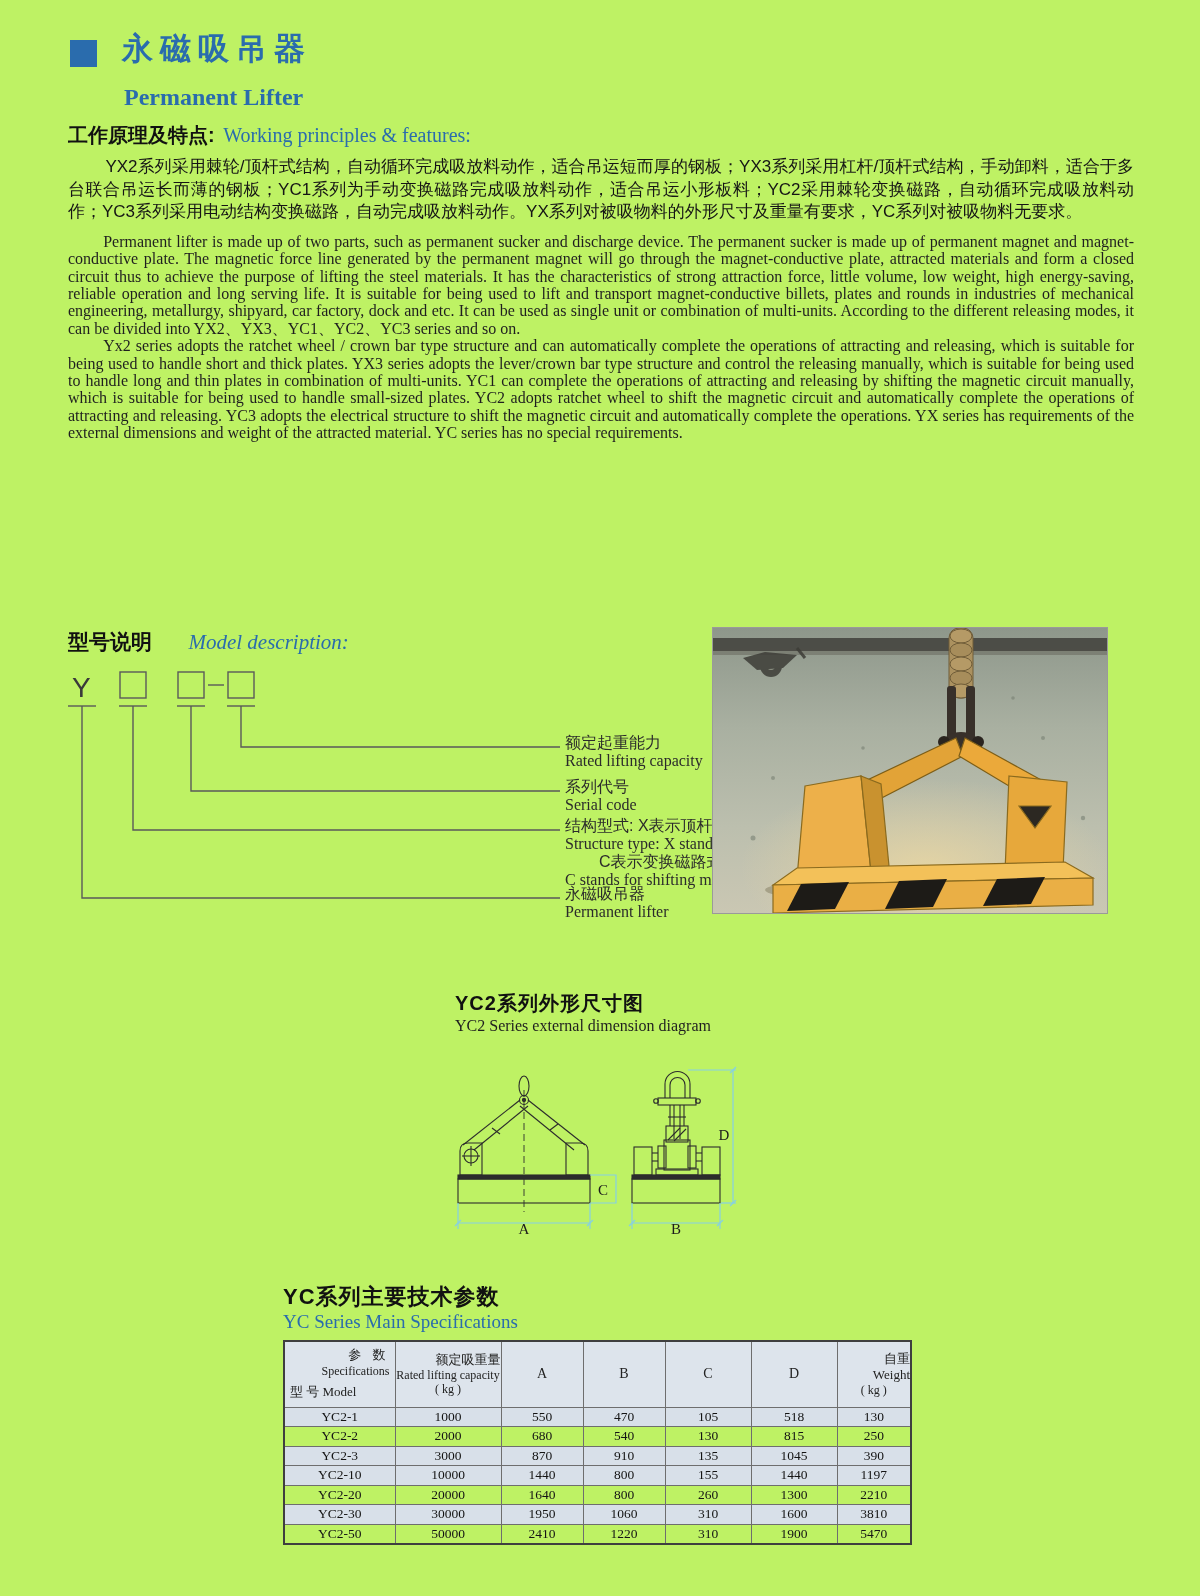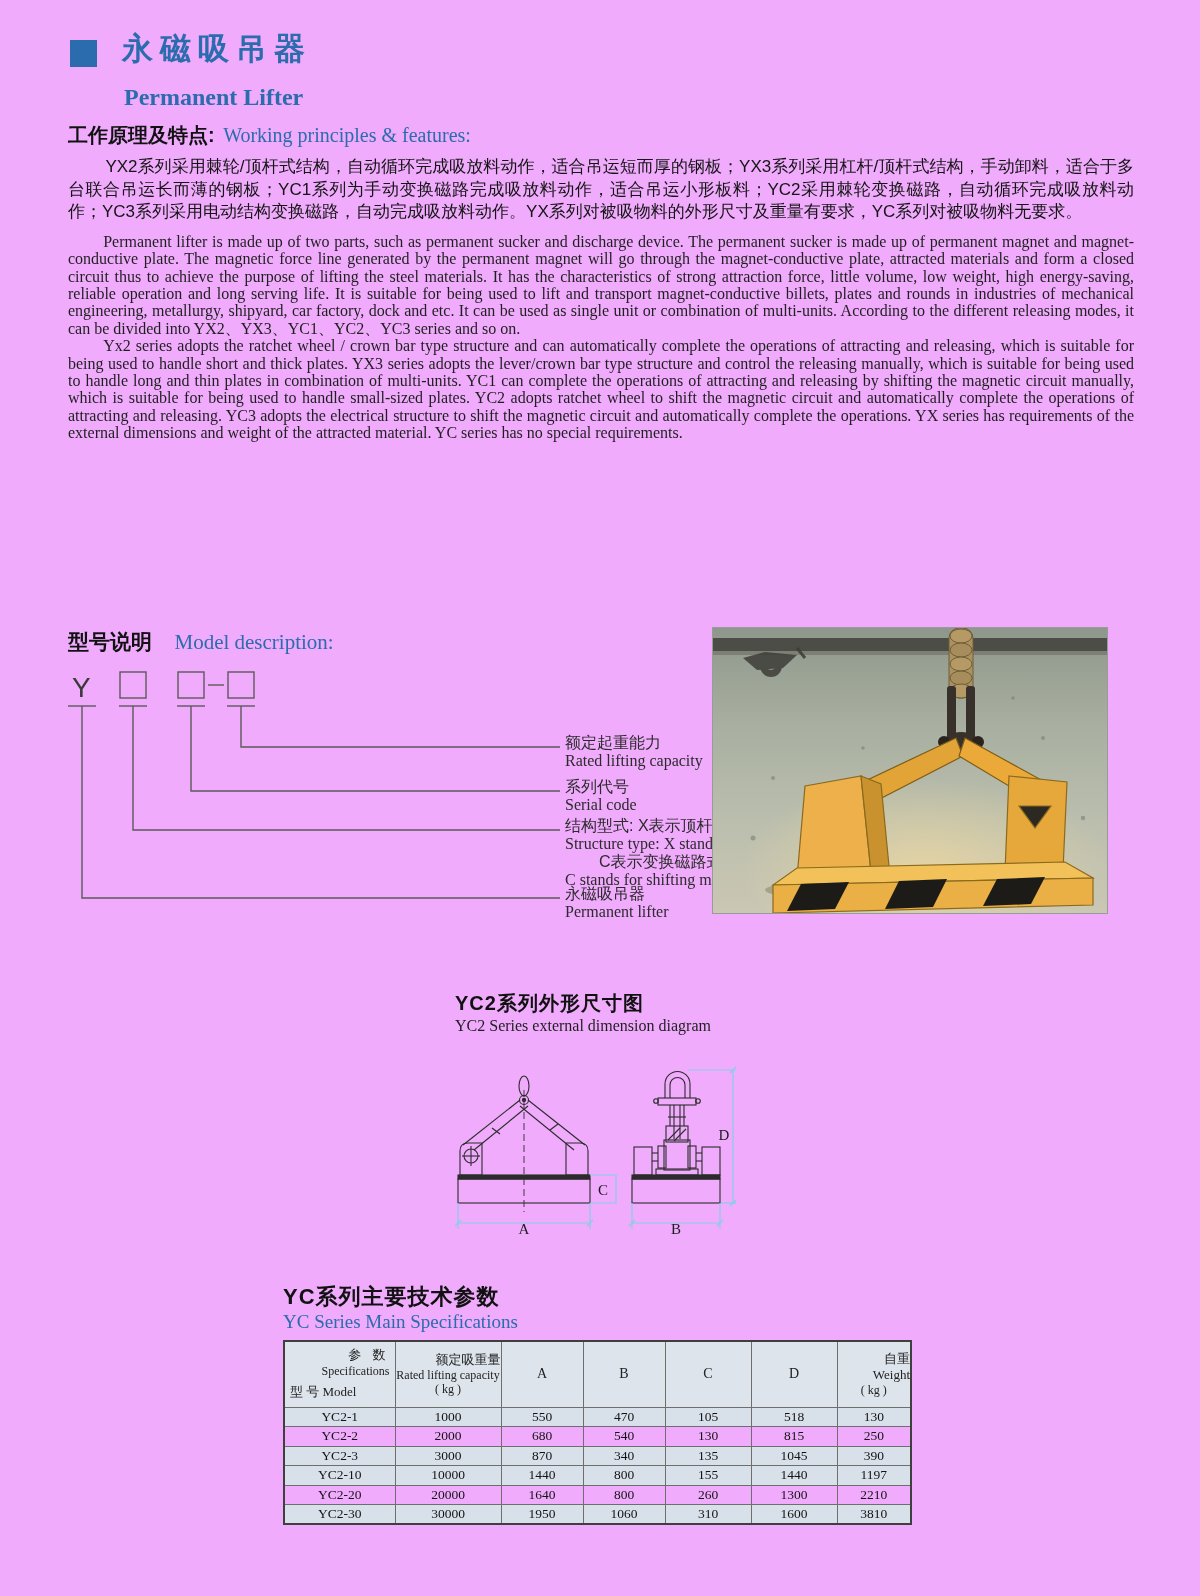--- a/index.html
+++ b/index.html
@@ -1,18 +1,18 @@
 <!DOCTYPE html>
 <html><head>
 <meta charset="utf-8">
 <style>
   * { margin:0; padding:0; box-sizing:border-box; }
   html,body { background:#ffffff; }
   #page {
-    position:relative; width:1200px; height:1596px; background:#f0abfc;
+    position:relative; width:1200px; height:1596px; background:#bef264;
     font-family:"Liberation Sans", sans-serif; color:#1a1a1a; overflow:hidden;
   }
   .abs { position:absolute; }
 
   
   .marker { left:70px; top:40px; width:27px; height:27px; background:#2a6cad; }
   .title-cn { left:122px; top:28px; font-size:31px; font-weight:bold; letter-spacing:7px; color:#2a6cad; }
   .title-en { left:124px; top:84px; font-size:24px; font-weight:bold; color:#2a6cad;
               font-family:"Liberation Serif", serif; }
 
@@ -25,21 +25,21 @@
   .bodytext { left:68px; top:156px; width:1066px; text-align:justify; }
   .bodytext p { margin:0; }
   .p-cn { font-size:17px; line-height:22.6px; text-indent:2.2em; color:#151515; }
   .p-en { font-family:"Liberation Serif", serif; font-size:16px; line-height:17.4px;
           text-indent:2.2em; color:#1f1f1f; }
   .p-en.first { margin-top:9px; }
 
   
   .model-head { left:68px; top:628px; white-space:nowrap; }
   .model-head .cn { font-size:21px; font-weight:bold; color:#111; }
-  .model-head .en { font-size:21px; color:#2a6cad; font-family:"Liberation Serif", serif; margin-left:18px; }
+  .model-head .en { font-size:21px; color:#2a6cad; font-family:"Liberation Serif", serif; margin-left:32px;font-style:italic; }
 
   .model-diagram { left:68px; top:664px; width:645px; height:285px; }
   .model-diagram svg { position:absolute; left:0; top:0; }
   .mlabel { position:absolute; left:497px; }
   .mlabel .cn  { font-size:16px; color:#2b2b2b; line-height:18px; white-space:nowrap; }
   .mlabel .en  { font-size:16px; color:#2b2b2b; line-height:18px; white-space:nowrap;
                  font-family:"Liberation Serif", serif; }
   .mlabel .cn2 { padding-left:34px; }
 
   
@@ -335,21 +335,21 @@
           <td>680</td>
           <td>540</td>
           <td>130</td>
           <td>815</td>
           <td>250</td>
         </tr>
         <tr class="alt">
           <td>YC2-3</td>
           <td>3000</td>
           <td>870</td>
-          <td>340</td>
+          <td>910</td>
           <td>135</td>
           <td>1045</td>
           <td>390</td>
         </tr>
         <tr class="alt">
           <td>YC2-10</td>
           <td>10000</td>
           <td>1440</td>
           <td>800</td>
           <td>155</td>
@@ -367,16 +367,25 @@
         </tr>
         <tr class="alt">
           <td>YC2-30</td>
           <td>30000</td>
           <td>1950</td>
           <td>1060</td>
           <td>310</td>
           <td>1600</td>
           <td>3810</td>
         </tr>
+        <tr>
+          <td>YC2-50</td>
+          <td>50000</td>
+          <td>2410</td>
+          <td>1220</td>
+          <td>310</td>
+          <td>1900</td>
+          <td>5470</td>
+        </tr>
       </tbody>
   </table>
 
 </div>
 
 </body></html>

